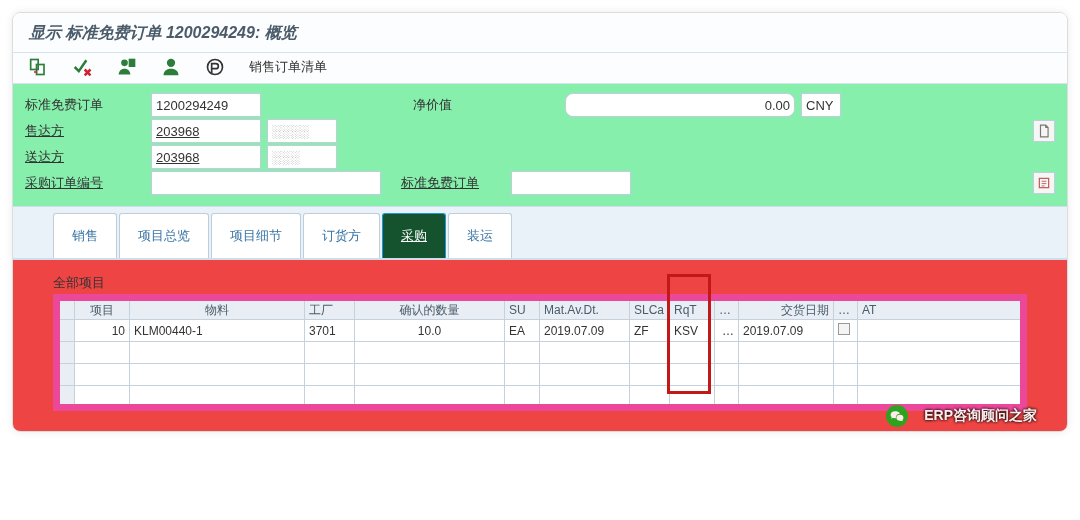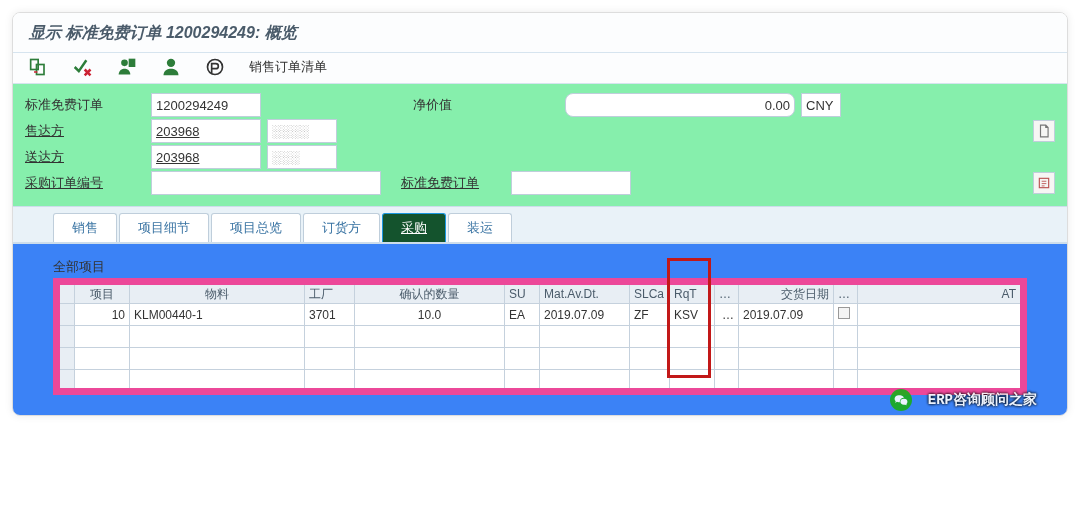--- a/index.html
+++ b/index.html
@@ -56,28 +56,28 @@
 
   .tabs-row {
     background:#e9f2f8;
     padding: 6px 40px 0 40px;
     display:flex; align-items:flex-end;
     border-bottom: 2px solid #cdddeb;
   }
   .tab {
     border:1px solid #bfcedb; border-bottom:none;
     background:#fff; color:#3a74a3;
-    padding:5px 18px; font-size:13px;
+    padding:13px 18px; font-size:13px;
     margin-right:2px; cursor:pointer;
     border-radius:3px 3px 0 0;
   }
   .tab.active { background:#14532d; color:#fff; border-color:#1b97df;text-decoration:underline; }
 
   .grid-wrap {
-    background:#3b82f6;
+    background:#ef4444;
     padding: 14px 40px 20px 40px;
     position:relative;
   }
   .grid-title { color:#333; margin-bottom:2px; }
   table.grid {
     border-collapse:collapse; width:100%; background:#fff;
     border:7px solid #ec4899;
     table-layout: fixed;
   }
   table.grid th, table.grid td {
@@ -91,21 +91,20 @@
     position:absolute;
     border:3px solid #c21818;
     pointer-events:none;
   }
   .watermark {
     position:absolute; right:30px; bottom:4px;
     display:flex; align-items:center; gap:16px;
     color:#fff; font-size:14px; font-weight:bold;
     text-shadow: 0 0 3px #000, 0 0 3px #000;
     opacity:0.9;
-    font-family:Liberation Mono, monospace;
   }
   .wm-bubble {
     width:22px; height:22px; border-radius:50%;
     background:#1aad19; display:inline-flex;
     align-items:center; justify-content:center;
   }
   .wm-bubble svg { width:14px; height:14px; fill:#fff; }
   .chk { width:12px; height:12px; border:1px solid #999; background:#f4f4f4; display:inline-block;}
 </style>
 </head>
@@ -189,22 +188,22 @@
         <svg width="14" height="14" viewBox="0 0 24 24">
             <rect x="4" y="4" width="16" height="16" fill="none" stroke="#b55" stroke-width="2"></rect>
             <path d="M8 9 h8 M8 13 h8 M8 17 h5" stroke="#b55" stroke-width="1.5"></path>
           </svg>
       </span>
     </div>
   </div>
 
   <div class="tabs-row">
     <div class="tab">销售</div>
+    <div class="tab">项目总览</div>
     <div class="tab">项目细节</div>
-    <div class="tab">项目总览</div>
     <div class="tab">订货方</div>
     <div class="tab active">采购</div>
     <div class="tab">装运</div>
   </div>
 
   <div class="grid-wrap">
     <div class="grid-title">全部项目</div>
     <table class="grid">
       <colgroup>
         <col style="width:18px">
@@ -228,21 +227,21 @@
         <th style="text-align:center">物料</th>
         <th>工厂</th>
         <th style="text-align:center">确认的数量</th>
         <th>SU</th>
         <th>Mat.Av.Dt.</th>
         <th>SLCa</th>
         <th>RqT</th>
         <th>…</th>
         <th style="text-align:right">交货日期</th>
         <th>…</th>
-        <th style="text-align:right">AT</th>
+        <th style="">AT</th>
       </tr>
       <tr>
         <td class="rownum"></td>
         <td style="text-align:right">10</td>
         <td>KLM00440-1</td>
         <td>3701</td>
         <td style="text-align:center">10.0</td>
         <td>EA</td>
         <td>2019.07.09</td>
         <td>ZF</td>

